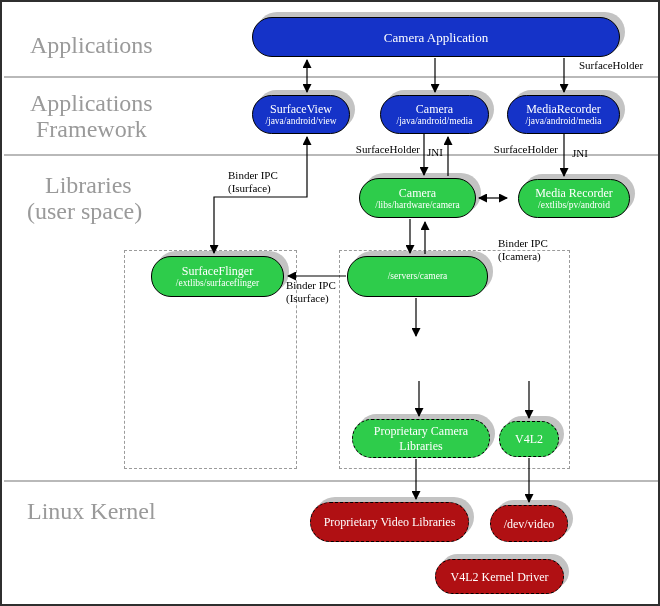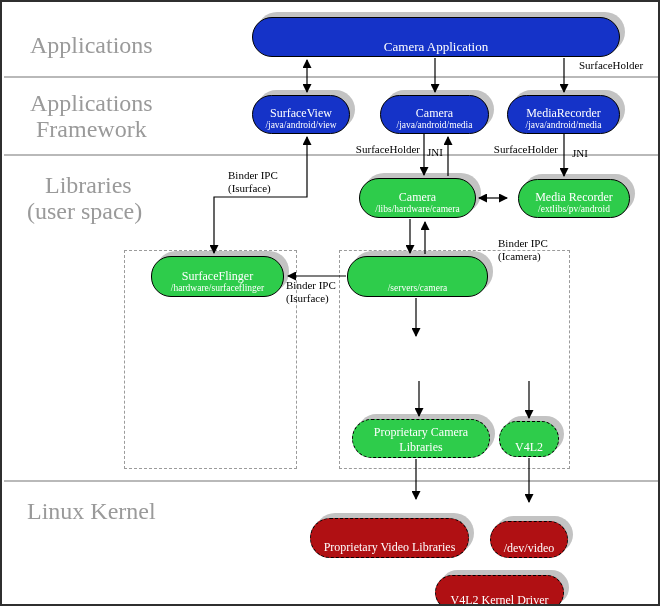--- a/index.html
+++ b/index.html
@@ -5,31 +5,31 @@
   html,body{margin:0;padding:0;background:#fff;}
   .canvas{
     position:relative;width:660px;height:606px;box-sizing:border-box;
     border:2px solid #2f2f2f;background:#fff;overflow:hidden;
     font-family:Liberation Serif, serif;
   }
   .sep{position:absolute;left:2px;width:654px;height:2px;background:#b9b9b9;}
   .rowlabel{position:absolute;color:var(--rowgray,#9a9a9a);font-size:24px;line-height:26px;white-space:nowrap;}
   .pill{
     position:absolute;box-sizing:border-box;border:1.5px solid #000;border-radius:20px;
-    display:flex;flex-direction:column;align-items:center;justify-content:flex-end;
+    display:flex;flex-direction:column;align-items:center;justify-content:center;
     color:#fff;text-align:center;box-shadow:5px -5px 0 var(--shadow,#c3c3c3);
     padding:2px 4px;
   }
   .pill .t{font-size:12px;line-height:14px;white-space:nowrap;}
   .pill .t-lg{font-size:13px;line-height:15px;white-space:nowrap;}
   .pill .t.wrap{white-space:normal;line-height:15px;}
   .pill .s{font-size:9.5px;line-height:11px;white-space:nowrap;}
   .blue{background:var(--blue,#1533c8);}
   .green{background:var(--green,#2ecc4b);}
-  .red{background:var(--red,#b01013);margin-top:16px;}
+  .red{background:var(--red,#b01013);}
   .dashedge{border:1.6px dashed #000;}
   .group{position:absolute;border:1.2px dashed #9b9b9b;box-sizing:border-box;background:transparent;}
   .elabel{position:absolute;color:#000;font-size:11px;line-height:12.5px;white-space:nowrap;}
   .center{text-align:left;}
   .right{text-align:right;}
   svg.overlay{position:absolute;left:0;top:0;pointer-events:none;}
 </style>
 </head>
 <body>
 
@@ -69,21 +69,21 @@
   <div class="pill green" style="left:357px;top:176px;width:117px;height:40px">
     <div class="t">Camera</div>
     <div class="s">/libs/hardware/camera</div>
   </div>
   <div class="pill green" style="left:516px;top:177px;width:112px;height:39px">
     <div class="t">Media Recorder</div>
     <div class="s">/extlibs/pv/android</div>
   </div>
   <div class="pill green" style="left:149px;top:254px;width:133px;height:41px">
     <div class="t">SurfaceFlinger</div>
-    <div class="s">/hardware/surfaceflinger</div>
+    <div class="s">/extlibs/surfaceflinger</div>
   </div>
   <div class="pill green" style="left:345px;top:254px;width:141px;height:41px">
     <div class="s">/servers/camera</div>
   </div>
   <div class="pill green dashedge" style="left:350px;top:417px;width:138px;height:39px">
     <div class="t wrap">Proprietary Camera Libraries</div>
   </div>
   <div class="pill green dashedge" style="left:497px;top:419px;width:60px;height:36px">
     <div class="t">V4L2</div>
   </div>

